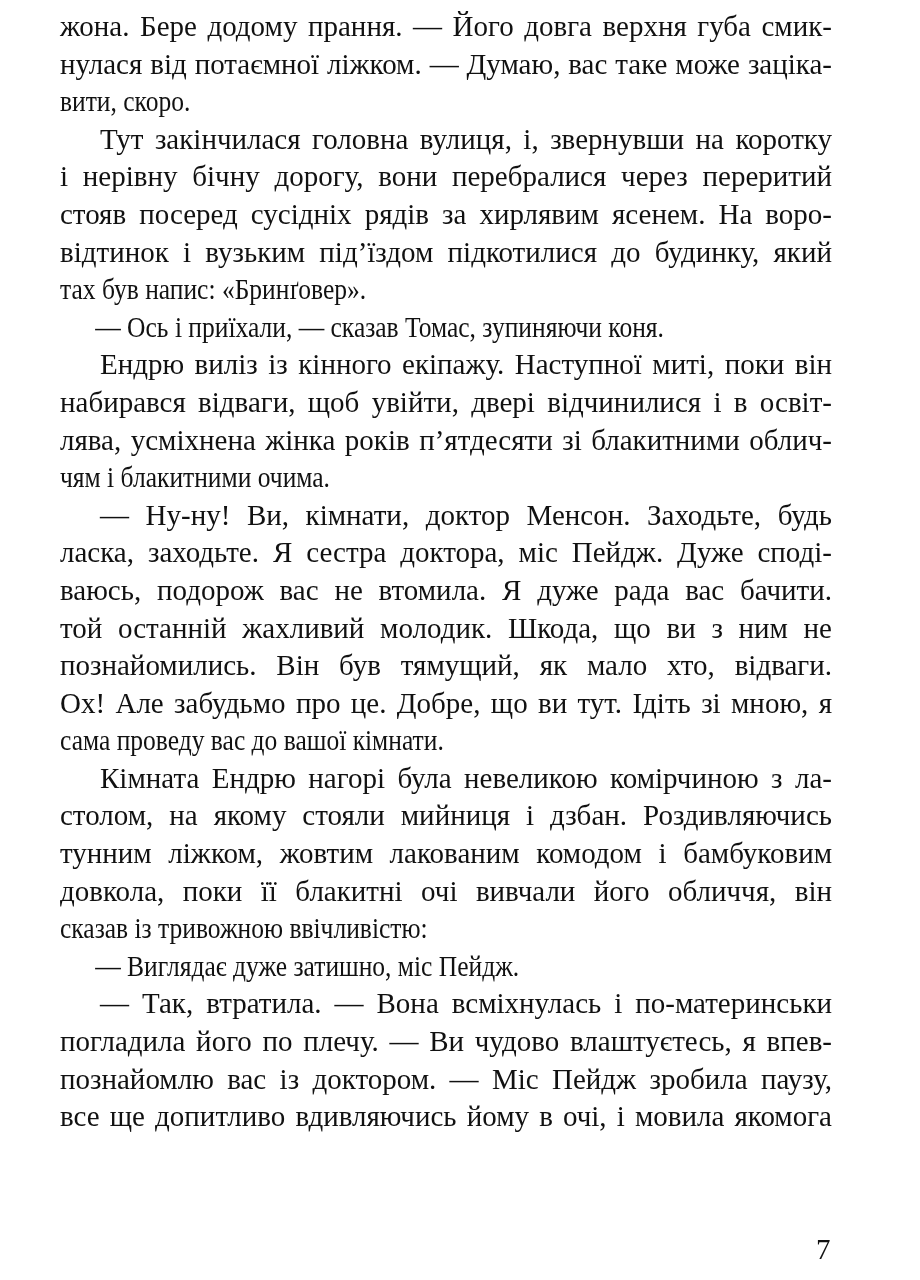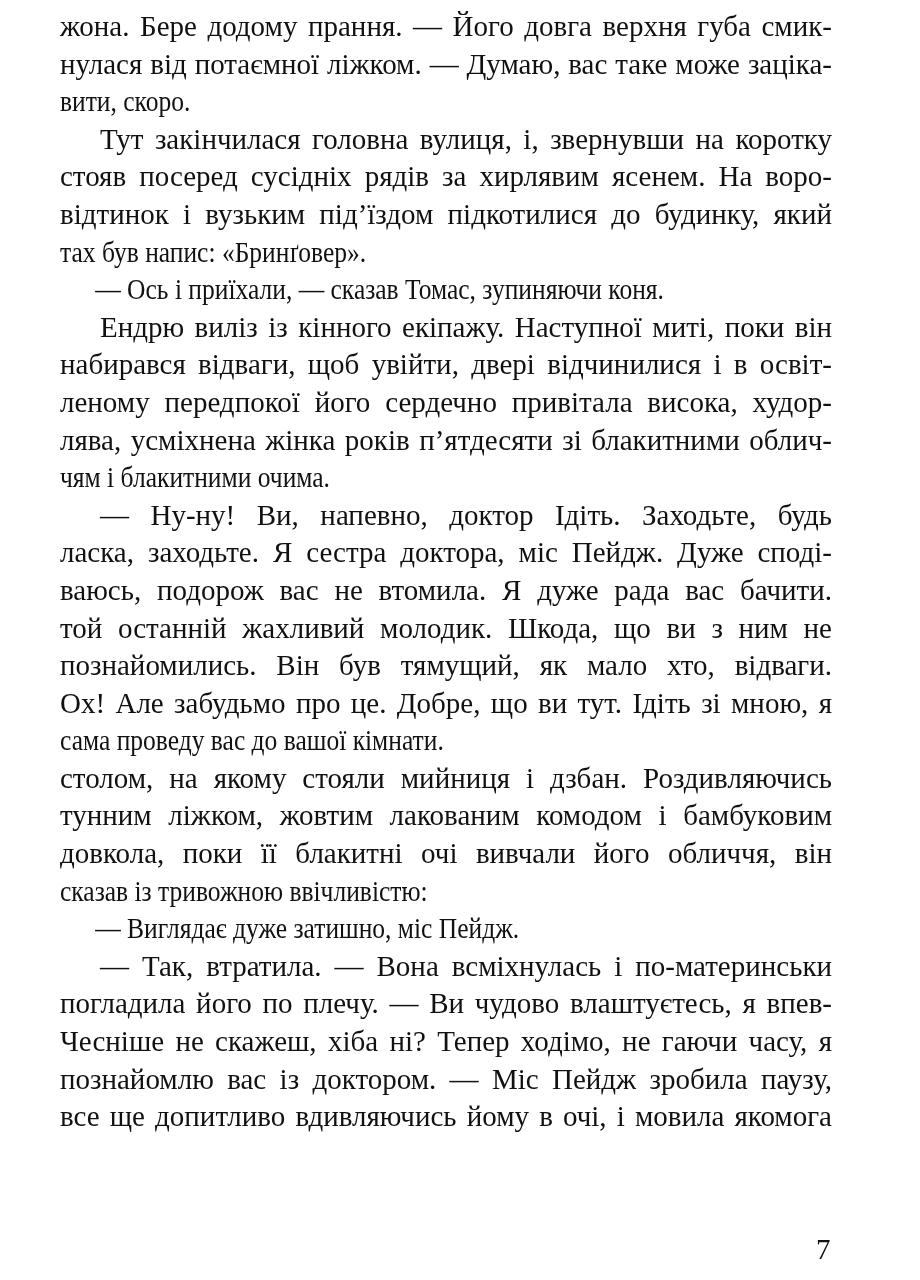--- a/index.html
+++ b/index.html
@@ -23,40 +23,40 @@
   }
 </style>
 </head>
 <body>
 
 <div class="page" id="page">
     <div class="line">жона. Бере додому прання. — Його довга верхня губа смик-</div>
     <div class="line">нулася від потаємної ліжком. — Думаю, вас таке може заціка-</div>
     <div class="line last" style="transform: scaleX(0.88);">вити, скоро.</div>
     <div class="line indent">Тут закінчилася головна вулиця, і, звернувши на коротку</div>
+    <div class="line">і нерівну бічну дорогу, вони перебралися через переритий</div>
     <div class="line">стояв посеред сусідніх рядів за хирлявим ясенем. На воро-</div>
     <div class="line">відтинок і вузьким під’їздом підкотилися до будинку, який</div>
     <div class="line last" style="transform: scaleX(0.88);">тах був напис: «Бринґовер».</div>
     <div class="line indent last" style="transform: scaleX(0.88);">— Ось і приїхали, — сказав Томас, зупиняючи коня.</div>
     <div class="line indent">Ендрю виліз із кінного екіпажу. Наступної миті, поки він</div>
     <div class="line">набирався відваги, щоб увійти, двері відчинилися і в освіт-</div>
-    <div class="line">леному передпокої його сердечно привітала висока, худор-</div>
     <div class="line">лява, усміхнена жінка років п’ятдесяти зі блакитними облич-</div>
     <div class="line last" style="transform: scaleX(0.88);">чям і блакитними очима.</div>
-    <div class="line indent">— Ну-ну! Ви, напевно, доктор Ідіть. Заходьте, будь</div>
+    <div class="line indent">— Ну-ну! Ви, кімнати, доктор Менсон. Заходьте, будь</div>
     <div class="line">ласка, заходьте. Я сестра доктора, міс Пейдж. Дуже споді-</div>
     <div class="line">ваюсь, подорож вас не втомила. Я дуже рада вас бачити.</div>
     <div class="line">той останній жахливий молодик. Шкода, що ви з ним не</div>
     <div class="line">познайомились. Він був тямущий, як мало хто, відваги.</div>
     <div class="line">Ох! Але забудьмо про це. Добре, що ви тут. Ідіть зі мною, я</div>
     <div class="line last" style="transform: scaleX(0.88);">сама проведу вас до вашої кімнати.</div>
+    <div class="line indent">Кімната Ендрю нагорі була невеликою комірчиною з ла-</div>
     <div class="line">столом, на якому стояли мийниця і дзбан. Роздивляючись</div>
     <div class="line">тунним ліжком, жовтим лакованим комодом і бамбуковим</div>
     <div class="line">довкола, поки її блакитні очі вивчали його обличчя, він</div>
     <div class="line last" style="transform: scaleX(0.88);">сказав із тривожною ввічливістю:</div>
     <div class="line indent last" style="transform: scaleX(0.88);">— Виглядає дуже затишно, міс Пейдж.</div>
     <div class="line indent">— Так, втратила. — Вона всміхнулась і по-материнськи</div>
     <div class="line">погладила його по плечу. — Ви чудово влаштуєтесь, я впев-</div>
-    <div class="line">Чесніше не скажеш, хіба ні? Тепер ходімо, не гаючи часу, я</div>
     <div class="line">познайомлю вас із доктором. — Міс Пейдж зробила паузу,</div>
     <div class="line">все ще допитливо вдивляючись йому в очі, і мовила якомога</div>
   </div>
 <div class="pagenum">7</div>
 
 </body></html>

